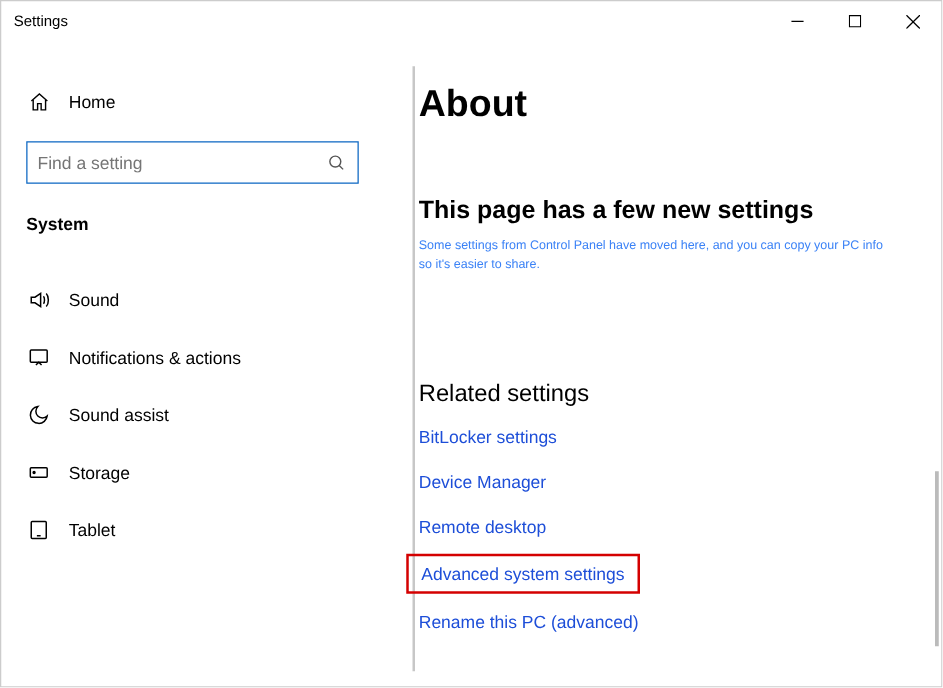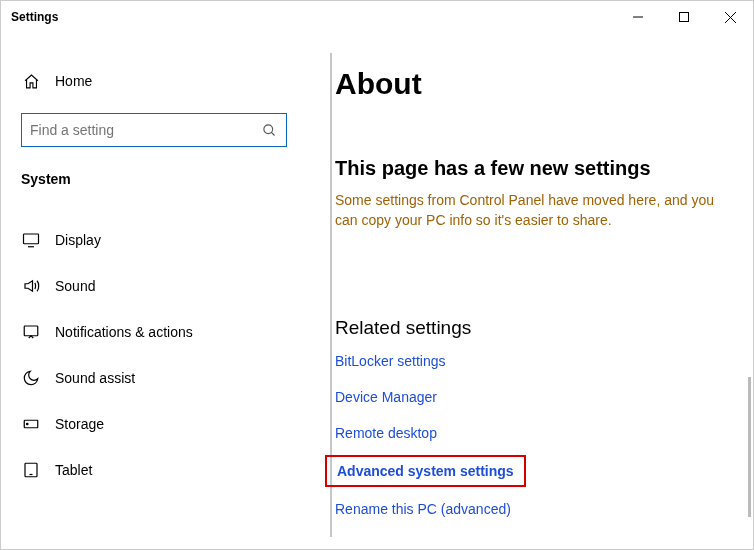--- a/index.html
+++ b/index.html
@@ -1,42 +1,42 @@
 <!DOCTYPE html>
 <html><head>
 <meta charset="utf-8">
 <style>
   * { box-sizing: border-box; margin: 0; padding: 0; }
   html, body { width: 754px; height: 550px; font-family: "Segoe UI", Arial, sans-serif; background: #fff; color: #000; overflow: hidden; }
   .window { width: 754px; height: 550px; border: 1px solid #ccc; display: flex; flex-direction: column; position: relative; }
   .titlebar { height: 32px; display: flex; align-items: center; padding-left: 10px; font-size: 12px; }
-  .titlebar .title { flex: 0 0 auto; font-weight: bold; }
+  .titlebar .title { flex: 0 0 auto; }
   .titlebar .spacer { flex: 1; }
   .winbtn { width: 46px; height: 32px; display: flex; align-items: center; justify-content: center; }
   .body { flex: 1; display: flex; overflow: hidden; }
   .sidebar { width: 306px; padding: 0 20px 0 20px; display: flex; flex-direction: column; position: relative; }
   .home-row { display: flex; align-items: center; height: 40px; margin-top: 28px; }
   .home-row .icon { width: 20px; display: flex; justify-content: center; margin-right: 14px; }
   .home-row .label { font-size: 14px; }
   .search { margin-top: 12px; border: 1px solid #0a66c2; height: 34px; display: flex; align-items: center; padding: 0 8px; }
   .search input { flex: 1; border: none; outline: none; font-size: 14px; color: #000000; background: transparent; }
   .search .icon { width: 18px; display:flex; justify-content:center; color:#333; }
   .section-label { font-weight: 600; font-size: 14px; margin-top: 24px; margin-bottom: 12px; }
   .nav { margin-top: 18px; display: flex; flex-direction: column; }
   .nav-item { display: flex; align-items: center; height: 46px; }
   .nav-item .icon { width: 20px; display: flex; justify-content: center; margin-right: 14px; color: #222; }
   .nav-item .label { font-size: 14px; }
   .main { flex: 1; position: relative; padding: 20px 28px 0 28px; overflow: hidden; }
   .main h1 { font-weight: 600; font-size: 30px; margin-top: 14px; }
   .main h2.sub { font-weight: 600; font-size: 20px; margin-top: 56px; }
-  .main p.desc { font-size: 14px; color: #a16207; margin-top: 10px; line-height: 1.45; max-width: 380px; }
+  .main p.desc { font-size: 10px; color: #3b82f6; margin-top: 10px; line-height: 1.45; max-width: 380px; }
   .main h3.related { font-weight: 400; font-size: 19px; margin-top: 86px; }
   .links { margin-top: 14px; display: flex; flex-direction: column; gap: 20px; align-items: flex-start; }
   .link { color: #1d4ed8; font-size: 14px; cursor: pointer; display: inline-block; }
-  .link.highlight { border: 2.5px solid #d40000; padding: 6px 10px; margin: -6px -10px; font-weight: bold; }
+  .link.highlight { border: 2.5px solid #d40000; padding: 6px 10px; margin: -6px -10px; }
   .vdiv { position: absolute; left: 329px; top: 52px; bottom: 12px; width: 2px; background: #999; opacity: 0.55; }
   .scroll-rail { position: absolute; right: 2px; top: 344px; width: 3px; height: 140px; background: #bbb; }
   svg { display: block; }
 </style>
 </head>
 <body>
 
 <div class="window">
 
   <div class="titlebar">
@@ -81,29 +81,20 @@
               <circle cx="10" cy="10" r="7"></circle>
               <line x1="20" y1="20" x2="15" y2="15"></line>
             </svg>
         </span>
       </div>
 
       <div class="section-label">System</div>
 
       <div class="nav">
 
-        <div class="nav-item">
-          <span class="icon">
-            <svg width="18" height="18" viewBox="0 0 24 24" fill="none" stroke="#000" stroke-width="1.6">
-                <rect x="2" y="4" width="20" height="13" rx="1"></rect>
-                <line x1="8" y1="21" x2="16" y2="21"></line>
-              </svg>
-          </span>
-          <span class="label">Display</span>
-        </div>
 
         <div class="nav-item">
           <span class="icon">
             <svg width="18" height="18" viewBox="0 0 24 24" fill="none" stroke="#000" stroke-width="1.6">
                 <path d="M4 9v6h4l6 4V5L8 9H4z" fill="none"></path>
                 <path d="M17 8c1.5 1.5 1.5 6.5 0 8"></path>
                 <path d="M20 5c3 3 3 11 0 14"></path>
               </svg>
           </span>
           <span class="label">Sound</span>

